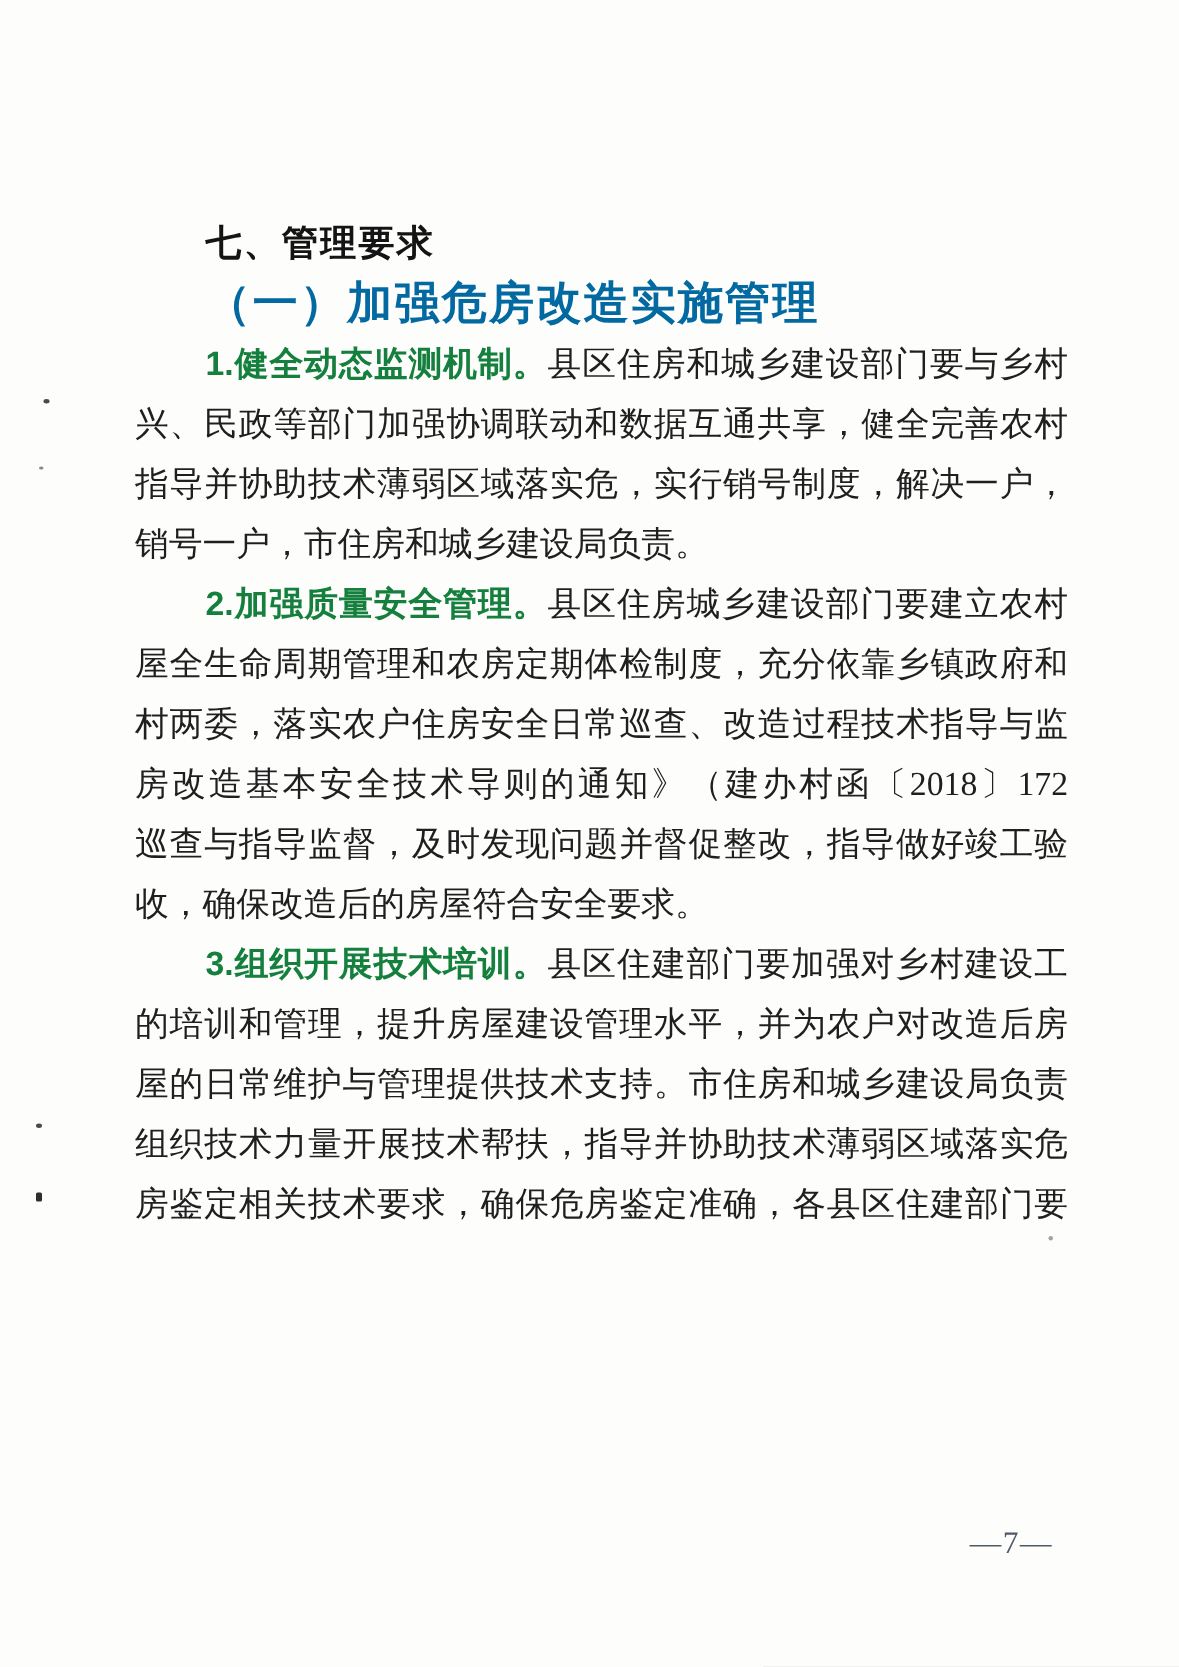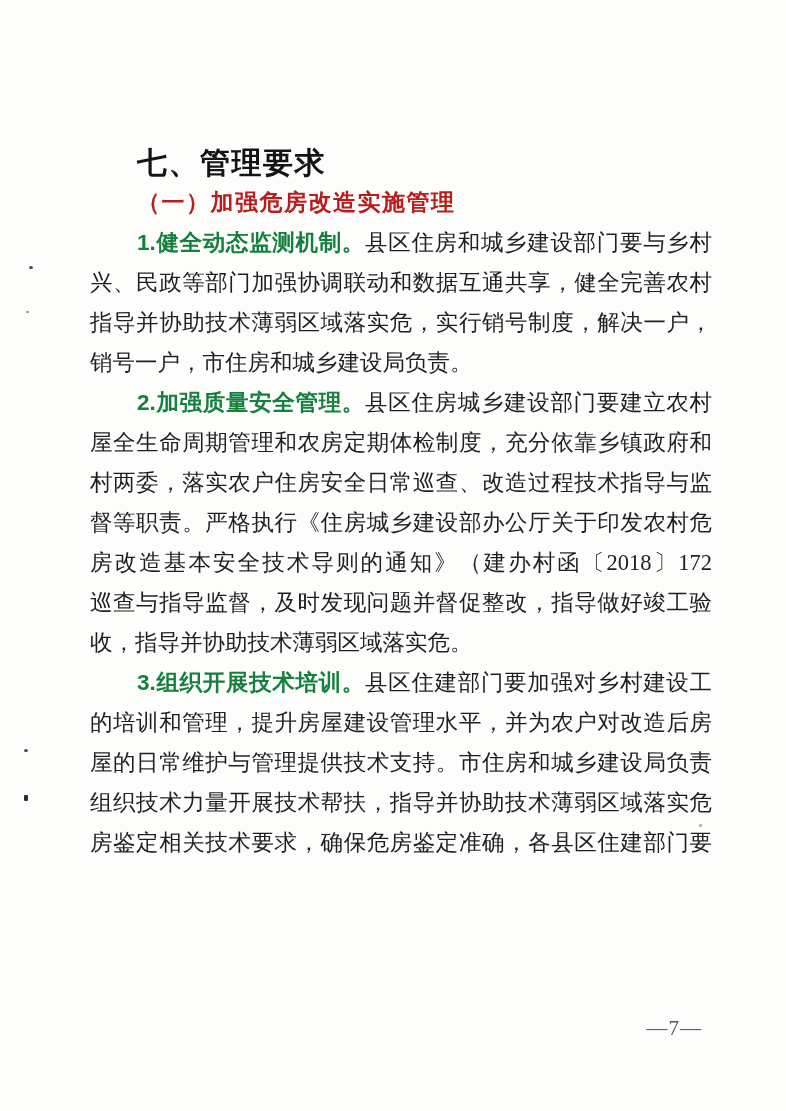--- a/index.html
+++ b/index.html
@@ -37,29 +37,29 @@
     white-space: normal;
     overflow: hidden;
   }
   
   .end { text-align: left; }
   
   .indent { padding-left: 47px; }
   .heading1 {
     font-family: "Liberation Sans", sans-serif;
     font-weight: 700;
-    font-size: 30px;
+    font-size: 24px;
     letter-spacing: 1.5px;
     color: #141414;
   }
   .heading2 {
     font-weight: 700;
-    font-size: 23px;
+    font-size: 30px;
     letter-spacing: 1.5px;
-    color: #b91c1c;
+    color: #0369a1;
   }
   .lead {
     font-family: "Liberation Sans", sans-serif;
     font-weight: 700;
     color: #15803d;
   }
   .page-number {
     position: absolute;
     top: 1016px;
     right: 84px;
@@ -90,24 +90,23 @@
     <div class="row heading2 indent">（一）加强危房改造实施管理</div>
 
     <div class="row just indent"><span class="lead">1.健全动态监测机制。</span><span>县区住房和城乡建设部门要与乡村振</span></div>
     <div class="row just">兴、民政等部门加强协调联动和数据互通共享，健全完善农村</div>
     <div class="row just">指导并协助技术薄弱区域落实危，实行销号制度，解决一户，</div>
     <div class="row end">销号一户，市住房和城乡建设局负责。</div>
 
     <div class="row just indent"><span class="lead">2.加强质量安全管理。</span><span>县区住房城乡建设部门要建立农村房</span></div>
     <div class="row just">屋全生命周期管理和农房定期体检制度，充分依靠乡镇政府和</div>
     <div class="row just">村两委，落实农户住房安全日常巡查、改造过程技术指导与监</div>
-    <div class="row just">督等职责。严格执行《住房城乡建设部办公厅关于印发农村危</div>
     <div class="row just">房改造基本安全技术导则的通知》（建办村函〔2018〕172 号），</div>
     <div class="row just">巡查与指导监督，及时发现问题并督促整改，指导做好竣工验</div>
-    <div class="row end">收，指导并协助技术薄弱区域落实危。</div>
+    <div class="row end">收，确保改造后的房屋符合安全要求。</div>
 
     <div class="row just indent"><span class="lead">3.组织开展技术培训。</span><span>县区住建部门要加强对乡村建设工匠</span></div>
     <div class="row just">的培训和管理，提升房屋建设管理水平，并为农户对改造后房</div>
     <div class="row just">屋的日常维护与管理提供技术支持。市住房和城乡建设局负责</div>
     <div class="row just">组织技术力量开展技术帮扶，指导并协助技术薄弱区域落实危</div>
     <div class="row just">房鉴定相关技术要求，确保危房鉴定准确，各县区住建部门要</div>
 
   </div>
 
   <div class="page-number">—7—</div>

